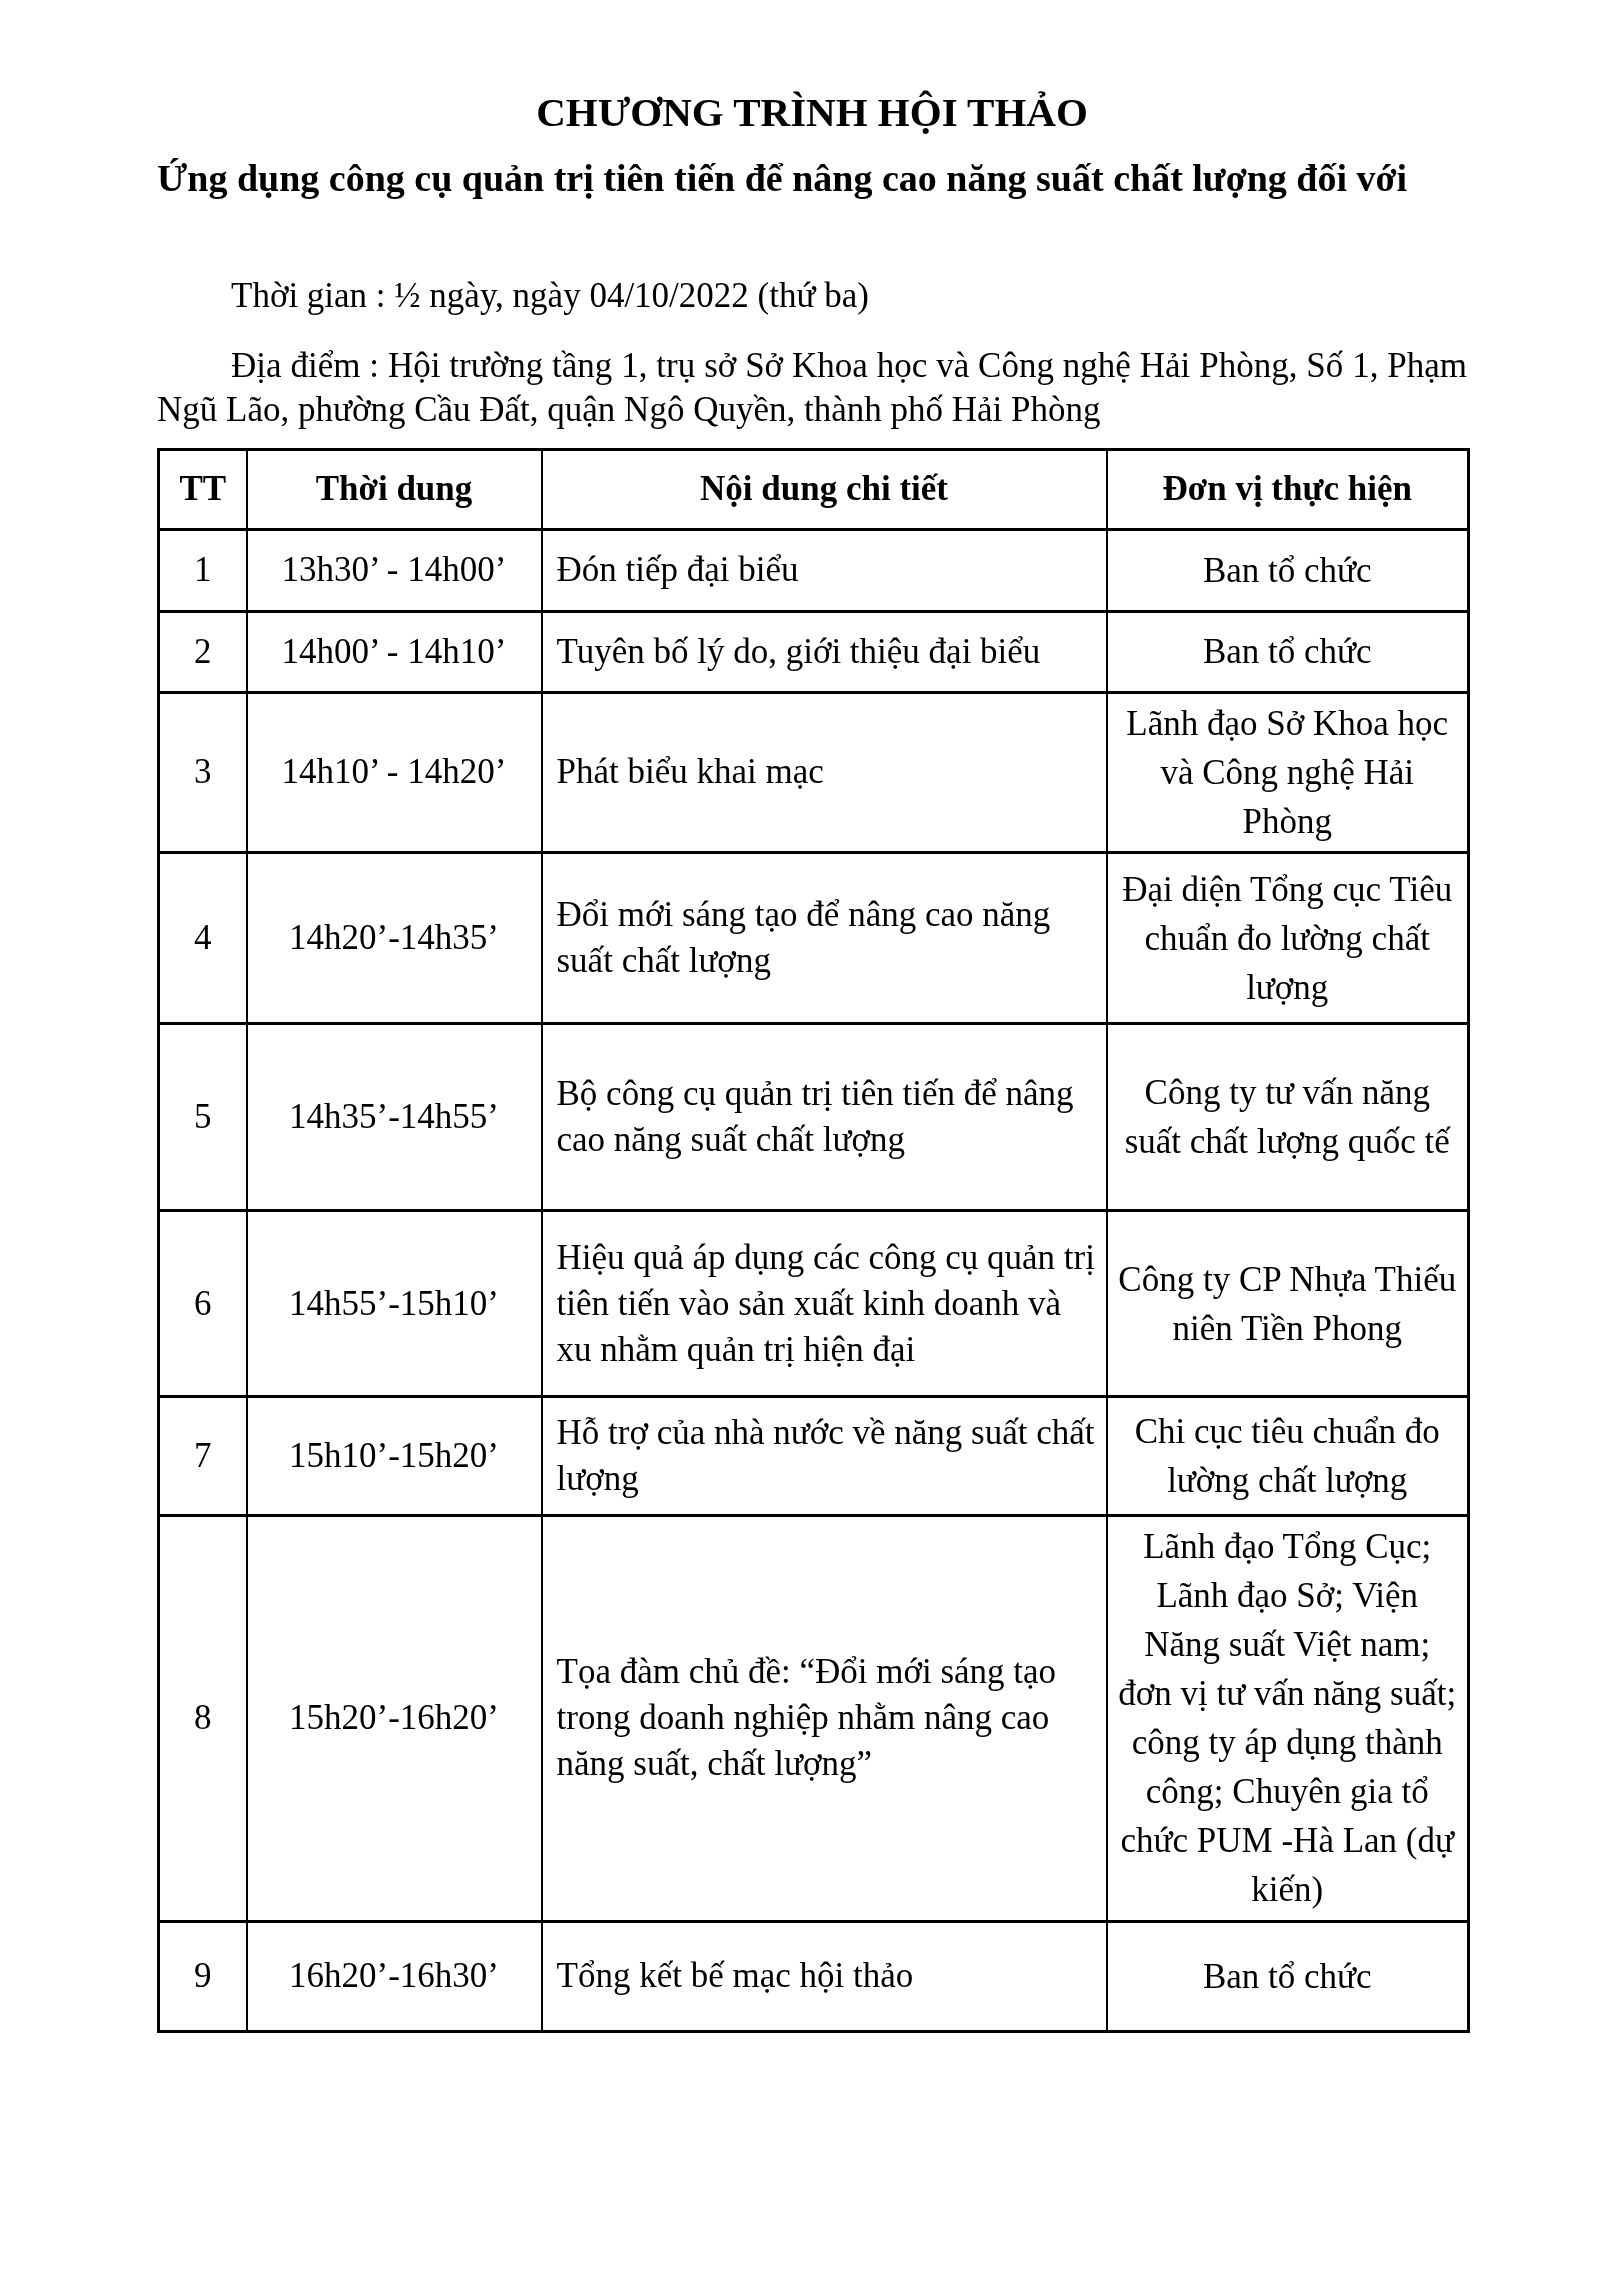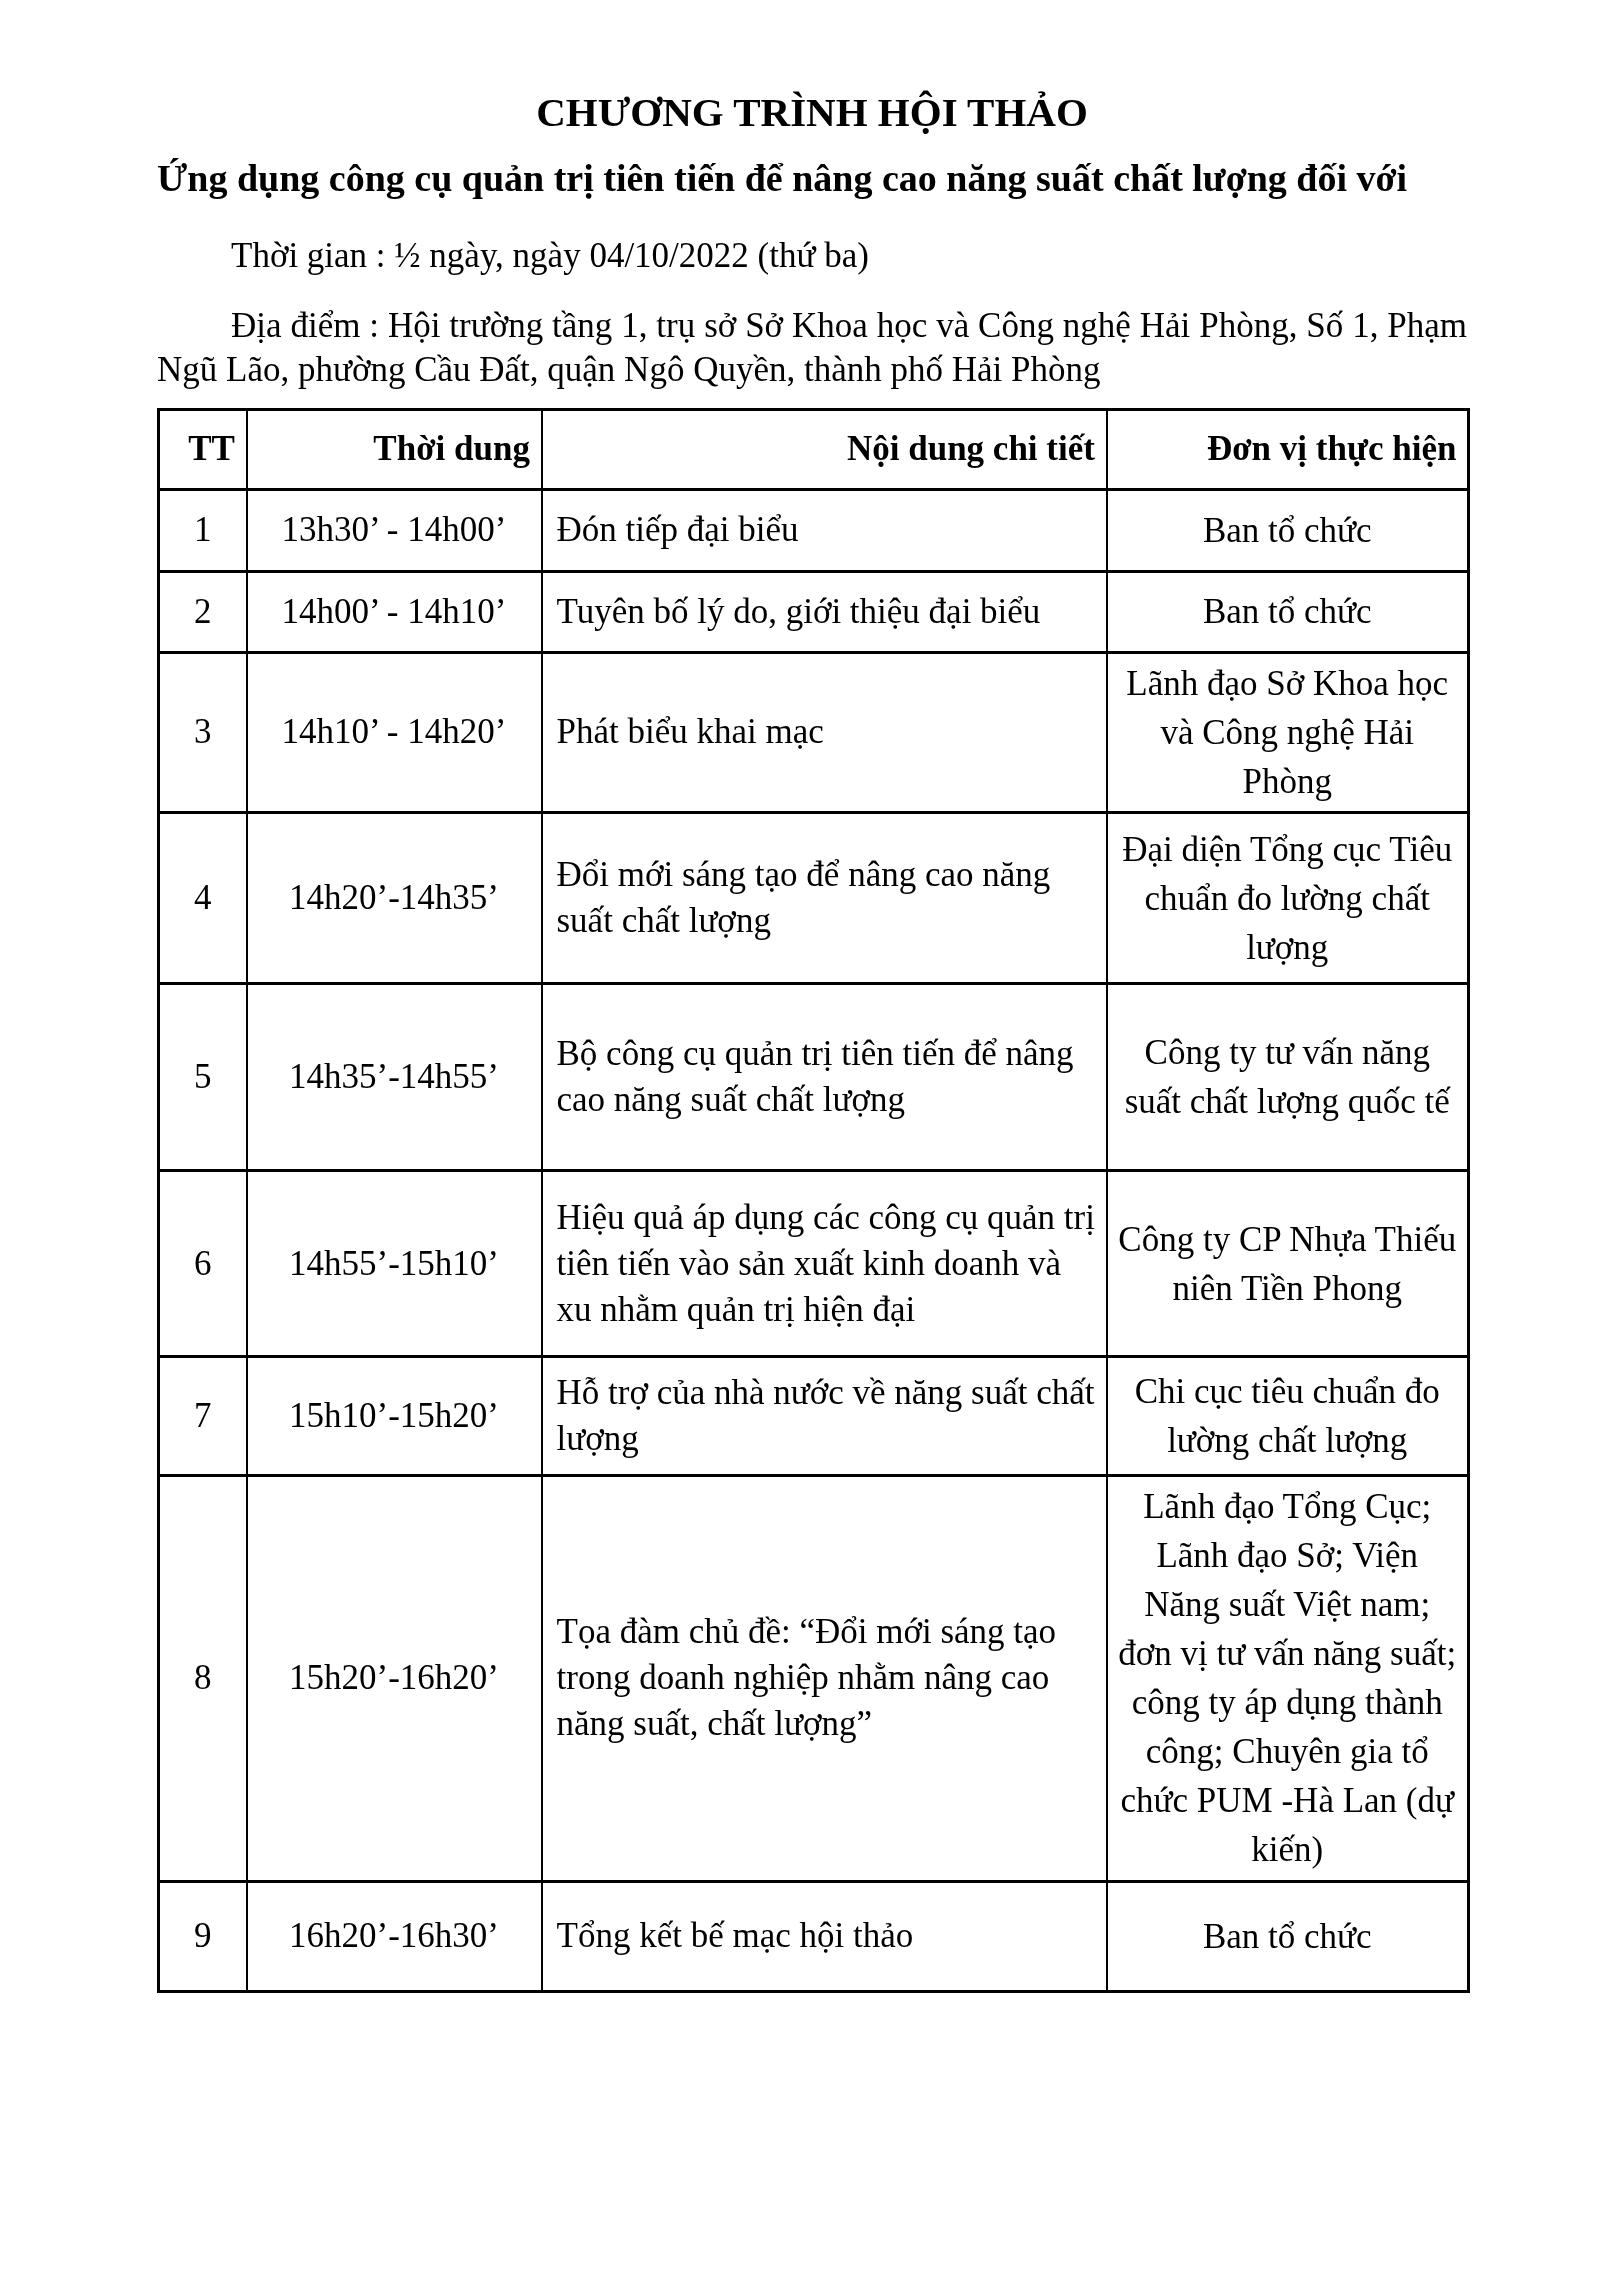--- a/index.html
+++ b/index.html
@@ -23,21 +23,21 @@
     text-align: center;
     white-space: nowrap;
   }
   .subtitle {
     margin-top: 10.6px;
     font-size: 38px;
     line-height: 60px;
     font-weight: bold;
   }
   .meta { font-size: 35px; line-height: 44px; }
-  .time-line { margin-top: 26px; text-indent: 74px; }
+  .time-line { margin-top: 66px; text-indent: 74px; }
   .location-line { margin-top: 26px; text-indent: 74px; text-align: justify; }
   table.schedule {
     width: 100%;
     margin-top: 16px;
     border-collapse: collapse;
     table-layout: fixed;
     border: 3.5px solid #000;
     font-size: 35px;
   }
   col.w-tt      { width: 88px; }
@@ -47,21 +47,21 @@
   .schedule th, .schedule td {
     border: 2.7px solid #000;
     border-top-width: 3.5px;
     border-bottom-width: 3.5px;
     vertical-align: middle;
     padding: 5.3px 10.6px;
     overflow: hidden;
   }
   .schedule th {
     font-weight: bold;
-    text-align: right;
+    text-align: center;
     line-height: 44px;
   }
   td.c-tt   { text-align: center; line-height: 46px; }
   td.c-time { text-align: center; line-height: 46px; white-space: nowrap; }
   td.c-content { text-align: left; line-height: 46px; padding-left: 14px; }
   td.c-unit { text-align: center; line-height: 49px; padding-left: 8.9px; padding-right: 8.9px; }
   tr.rh-header { height: 80px; }
   tr.rh-1 { height: 82px; }
   tr.rh-2 { height: 81px; }
   tr.rh-3 { height: 151px; }

